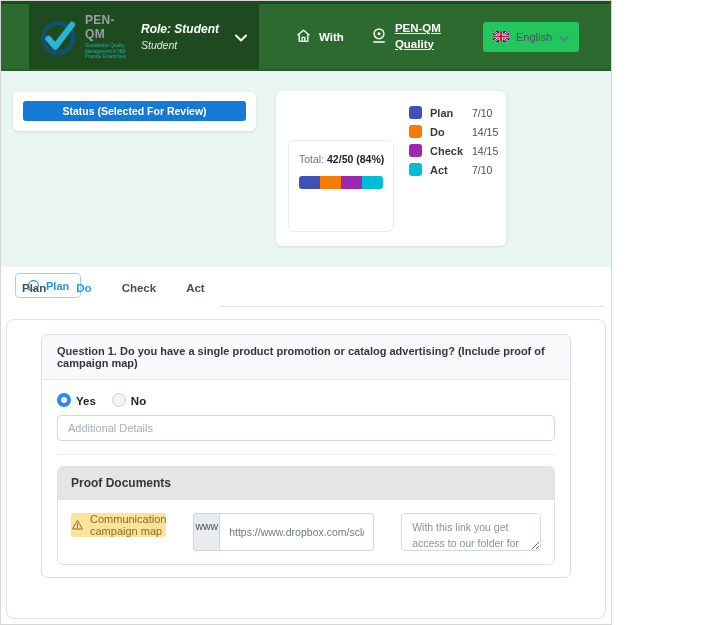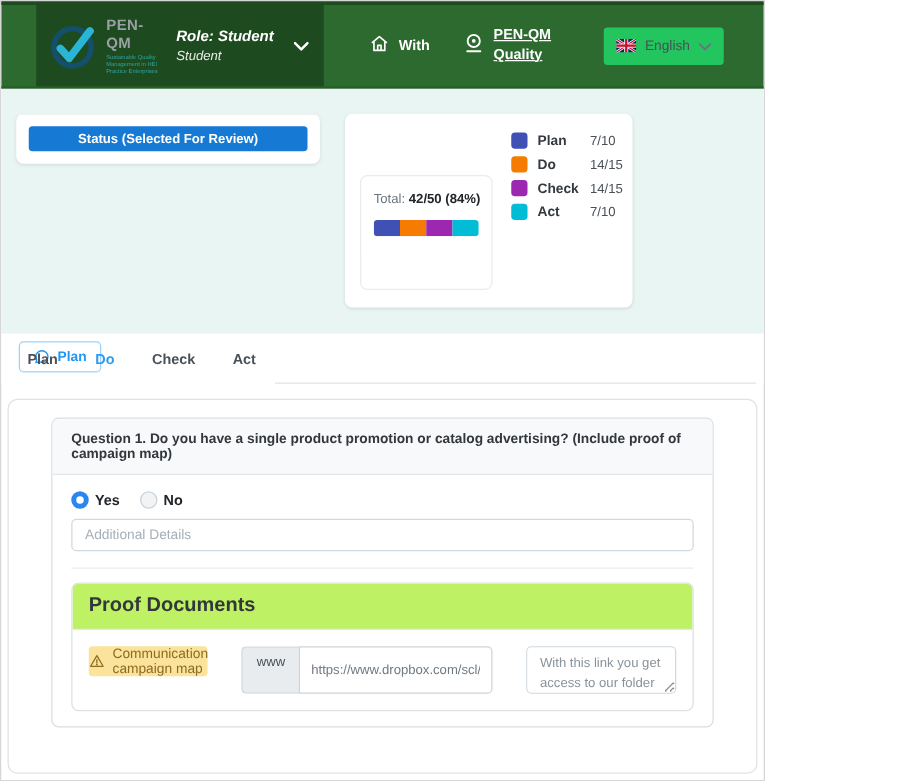--- a/index.html
+++ b/index.html
@@ -199,40 +199,40 @@
     width: 100%; height: 26px;
     border: 1px solid #cfd9df; border-radius: 4px;
     padding: 0 10px; font-size: 11px; color: #495057;
     font-family: inherit; background: #fff; outline: none;
   }
   .details-input::placeholder { color: #a6b0b8; }
   .q-divider { border: none; border-top: 1px solid #e8ecef; margin: 13px 0 11px 0; }
 
   .proof-card { border: 1px solid #dbe1e5; border-radius: 6px; overflow: hidden; }
   .proof-header {
-    background: #bef264;
+    background: #e5e5e5;
     border-bottom: 1px solid #e3e7ea;
     padding: 9px 13px;
-    font-size: 16px; font-weight: bold; color: #33373b;
+    font-size: 12px; font-weight: bold; color: #33373b;
   }
   .proof-body { padding: 13px; display: flex; flex-direction: row; gap: 27px; }
   .warn-banner {
     background: #fbe39c;
     color: #8d6c20;
     border-radius: 3px;
     height: 24px;
     display: flex; align-items: center; justify-content: center; gap: 6px;
     font-size: 11px;
   }
   .url-group { display: flex; }
   .url-addon {
     background: #e9ecef;
     border: 1px solid #ced4da; border-right: none;
     border-radius: 4px 0 0 4px;
-    padding: 6px 11px;
+    padding: 6px 1px;
     font-size: 10.5px; color: #495057;
   }
   .url-input {
     flex: 1;
     border: 1px solid #ced4da;
     border-radius: 0 4px 4px 0;
     padding: 6px 9px;
     font-size: 10.5px; color: #6f7a83;
     font-family: inherit; background: #fff; outline: none;
     white-space: nowrap; overflow: hidden; text-overflow: clip;

